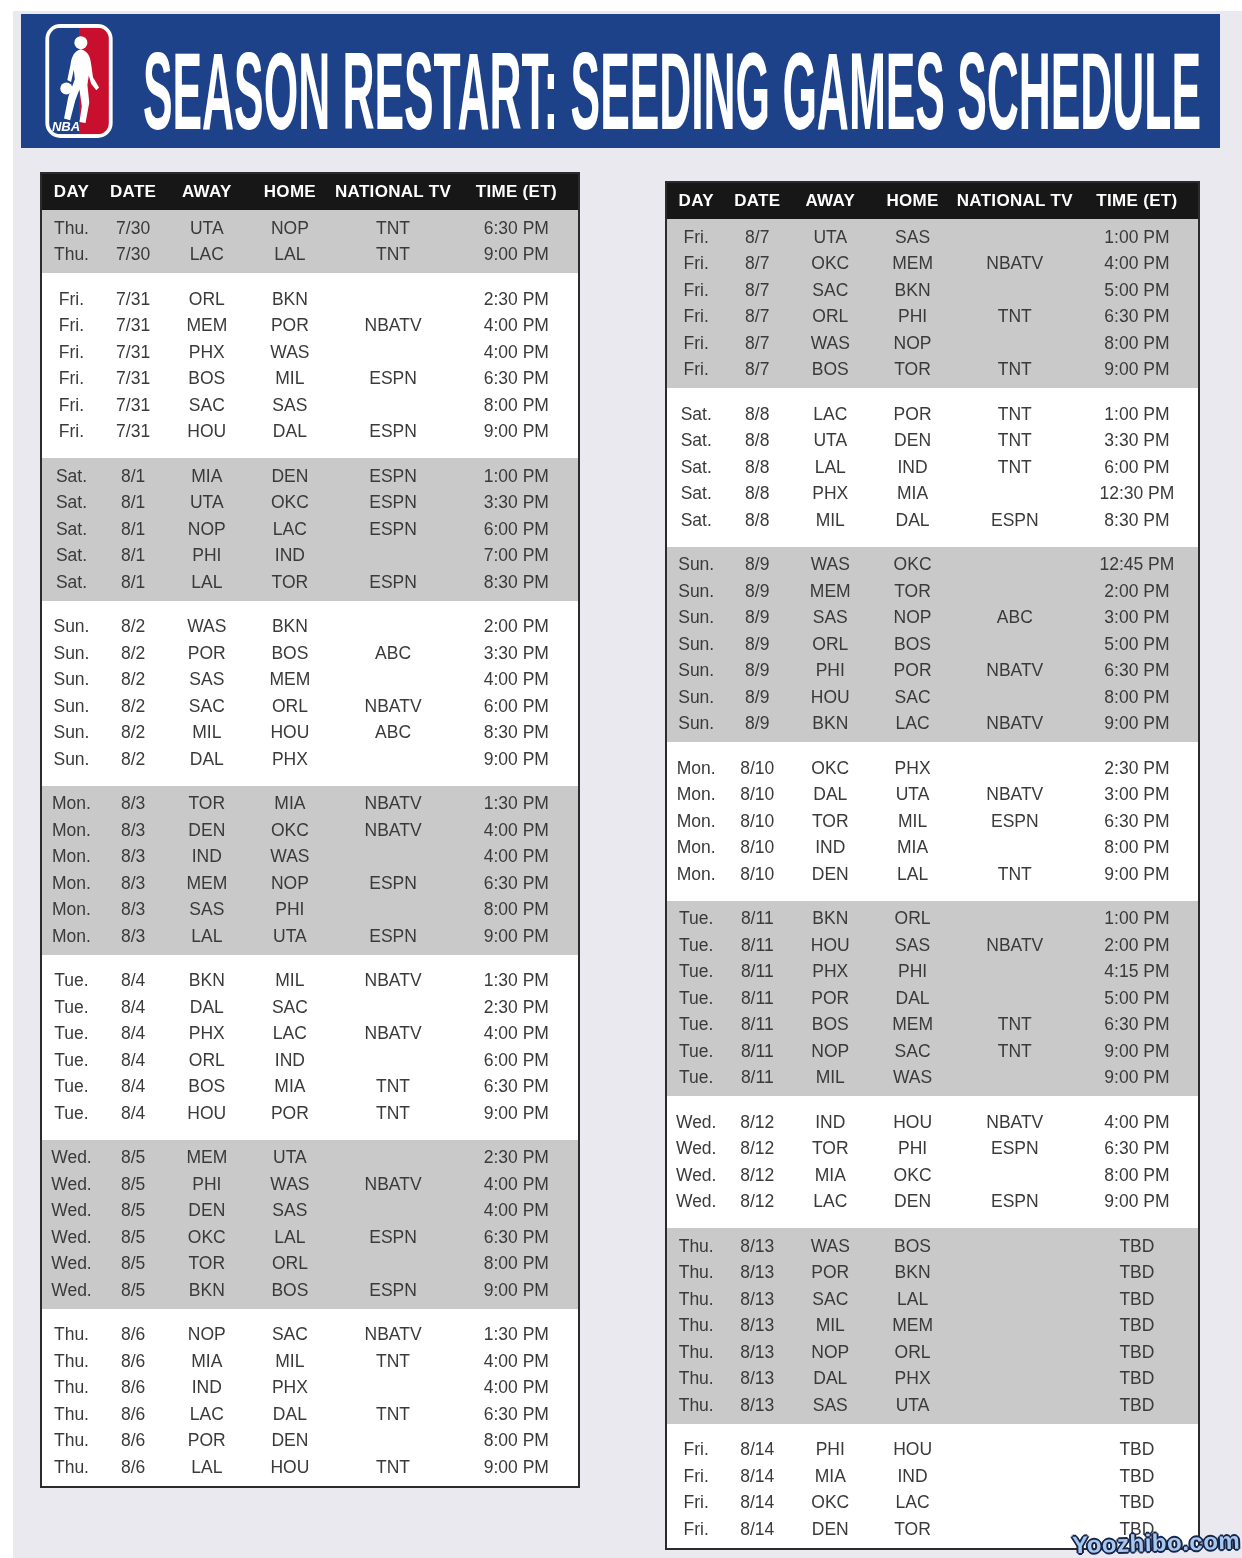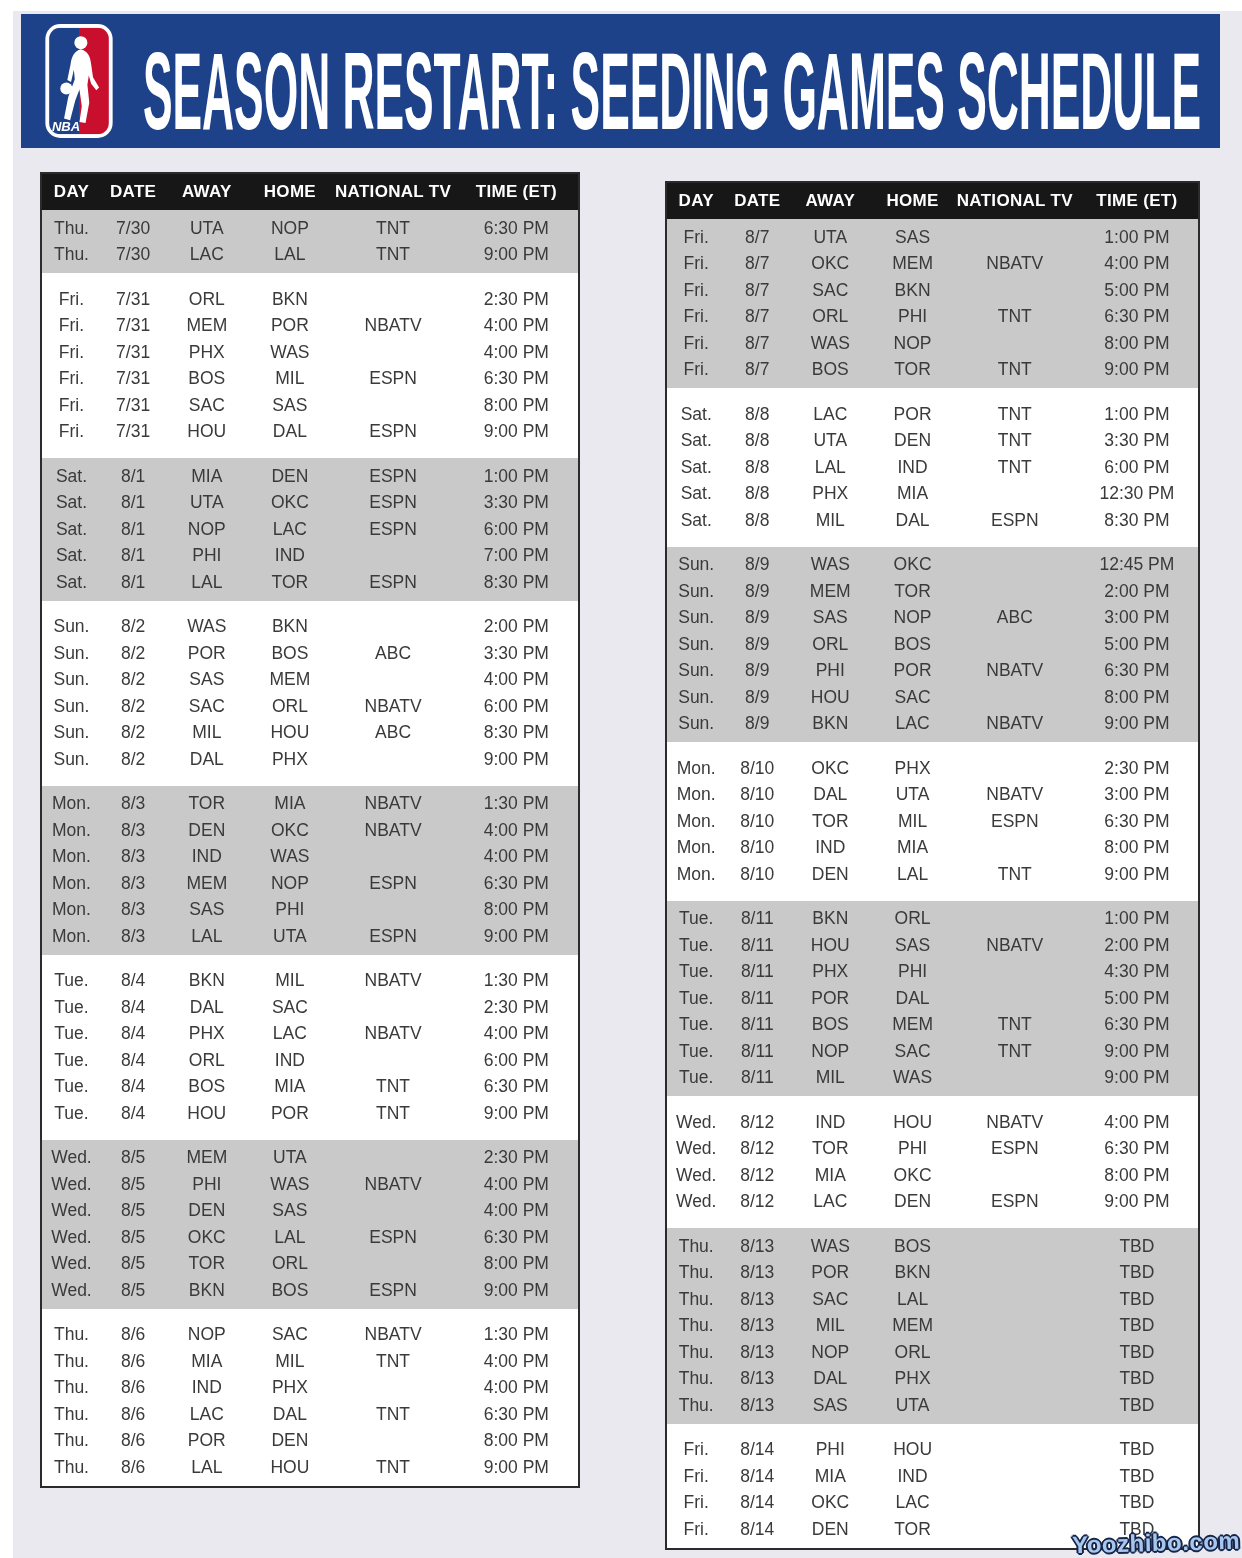--- a/index.html
+++ b/index.html
@@ -671,21 +671,21 @@
           <div class="td col3">SAS</div>
           <div class="td col4">NBATV</div>
           <div class="td col5">2:00 PM</div>
         </div>
         <div class="row">
           <div class="td col0">Tue.</div>
           <div class="td col1">8/11</div>
           <div class="td col2">PHX</div>
           <div class="td col3">PHI</div>
           <div class="td col4"></div>
-          <div class="td col5">4:30 PM</div>
+          <div class="td col5">4:15 PM</div>
         </div>
         <div class="row">
           <div class="td col0">Tue.</div>
           <div class="td col1">8/11</div>
           <div class="td col2">POR</div>
           <div class="td col3">DAL</div>
           <div class="td col4"></div>
           <div class="td col5">5:00 PM</div>
         </div>
         <div class="row">

